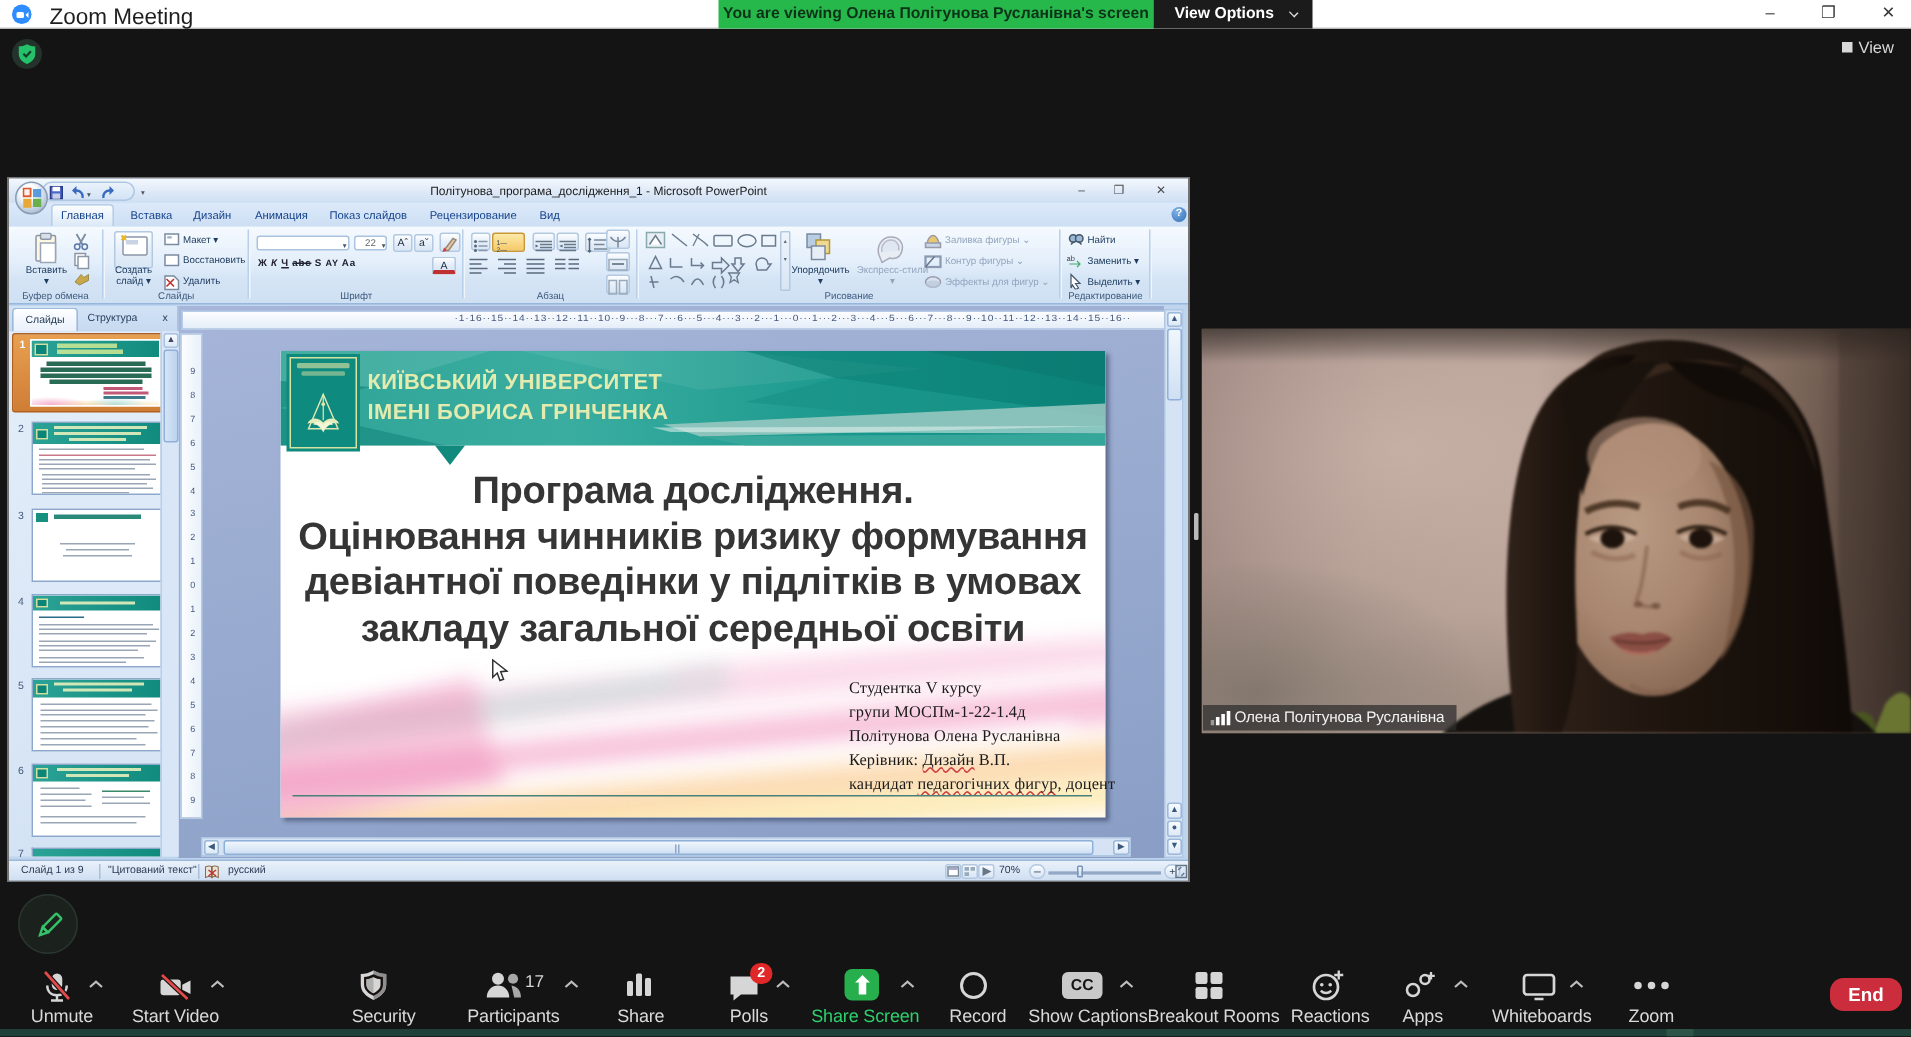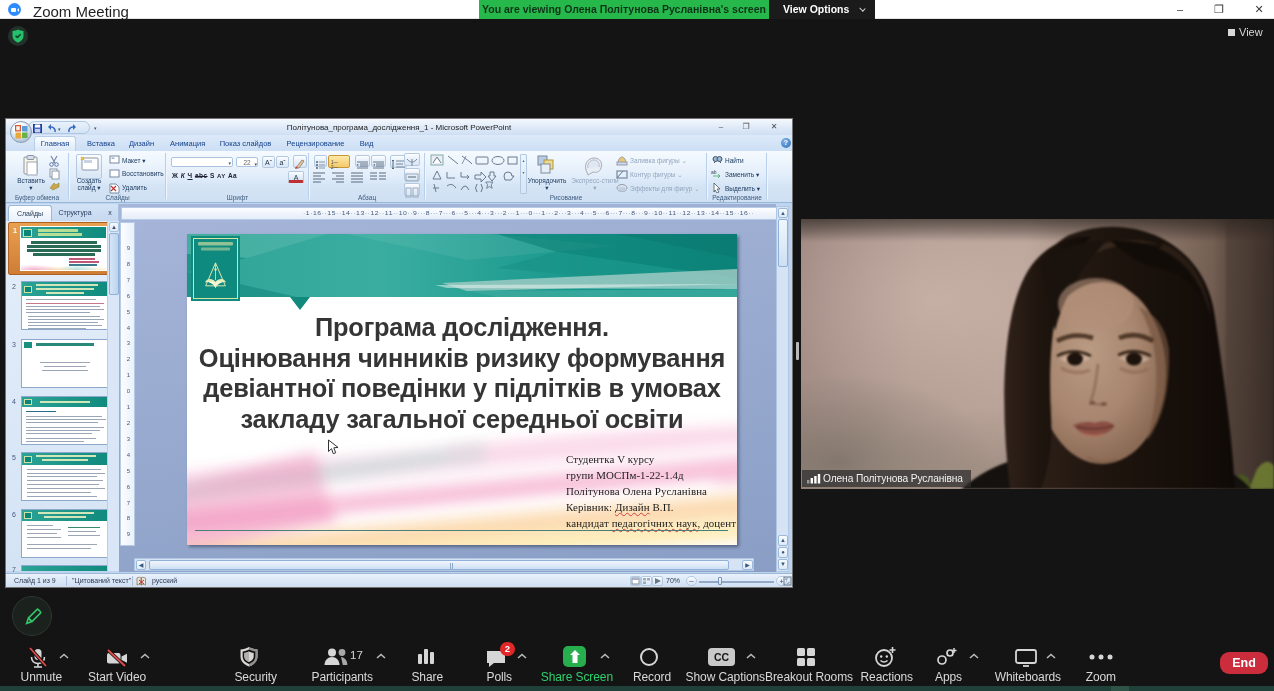--- a/index.html
+++ b/index.html
@@ -533,22 +533,23 @@
      <rect x="11" y="8" width="35" height="3.5" rx="1" fill="#c8daa0" opacity=".7"></rect>
      <rect x="14" y="13.5" width="29" height="3" rx="1" fill="#c8daa0" opacity=".55"></rect>
      <g transform="translate(28.5,42) scale(.82)">
        <path d="M-12 12 L0 -16 L12 12 Z" fill="none" stroke="#dfe8b4" stroke-width="1.2"></path>
        <path d="M0 -16 L0 5" stroke="#dfe8b4" stroke-width="1"></path>
        <circle cx="0" cy="-8" r="1.5" fill="#dfe8b4"></circle>
        <path d="M0 15 C-3 8 -10 6 -13 8 C-10 2 -4 3 0 7 C4 3 10 2 13 8 C10 6 3 8 0 15Z" fill="#e4ecba"></path>
        <path d="M0 14 C-2 9 -6 8 -8 9 C-6 5 -2 6 0 9 C2 6 6 5 8 9 C6 8 2 9 0 14Z" fill="#f4f7d8"></path>
      </g>
    </svg>
+   <div class="abs" style="left:58px;top:12px;width:320px;font-weight:bold;font-size:14.6px;line-height:19.5px;color:#e4ebae;letter-spacing:.3px">КИЇВСЬКИЙ УНІВЕРСИТЕТ<br>ІМЕНІ БОРИСА ГРІНЧЕНКА</div>
    <div class="abs" id="slidetitle">Програма дослідження.<br>Оцінювання чинників ризику формування<br>девіантної поведінки у підлітків в умовах<br>закладу загальної середньої освіти</div>
-   <div class="abs" id="credits">Студентка V курсу<br>групи МОСПм-1-22-1.4д<br>Політунова Олена Русланівна<br>Керівник: <span style="text-decoration:underline wavy #d04040 1px;text-decoration-skip-ink:none">Дизайн</span> В.П.<br>кандидат <span style="text-decoration:underline wavy #d04040 1px;text-decoration-skip-ink:none">педагогічних наук</span>, доцент</div>
+   <div class="abs" id="credits">Студентка V курсу<br>групи МОСПм-1-22-1.4д<br>Політунова Олена Русланівна<br>Керівник: <span style="text-decoration:underline wavy #d04040 1px;text-decoration-skip-ink:none">Дизайн</span> В.П.<br>кандидат <span style="text-decoration:underline wavy #d04040 1px;text-decoration-skip-ink:none">педагогічних фигур</span>, доцент</div>
    <div class="abs" id="credline"></div>
    <svg class="abs" style="left:140px;top:205px" width="12" height="17" viewBox="0 0 12 17">
           <path d="M1.5 1v11.5l3-2.8 1.8 5 2.4-.9-1.9-5 4.2-.4z" fill="#fff" stroke="#333" stroke-width="1"></path>
         </svg>
  </div>
 </div>
   </div>
 
 <div class="abs" id="cam">
  <div class="abs" style="left:0;top:0;width:473px;height:270px;background:

